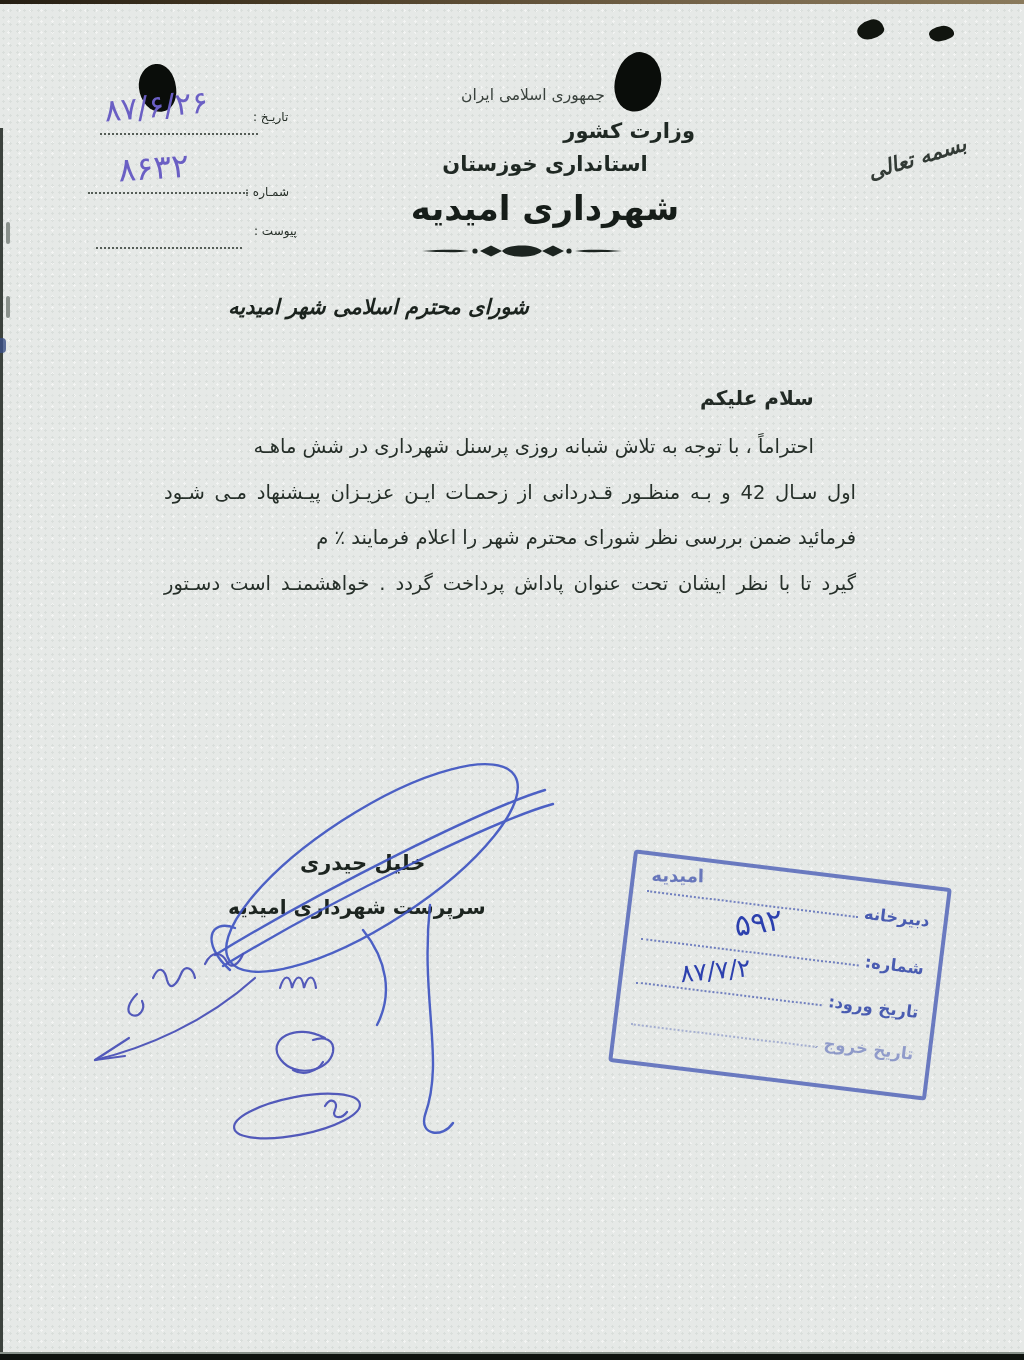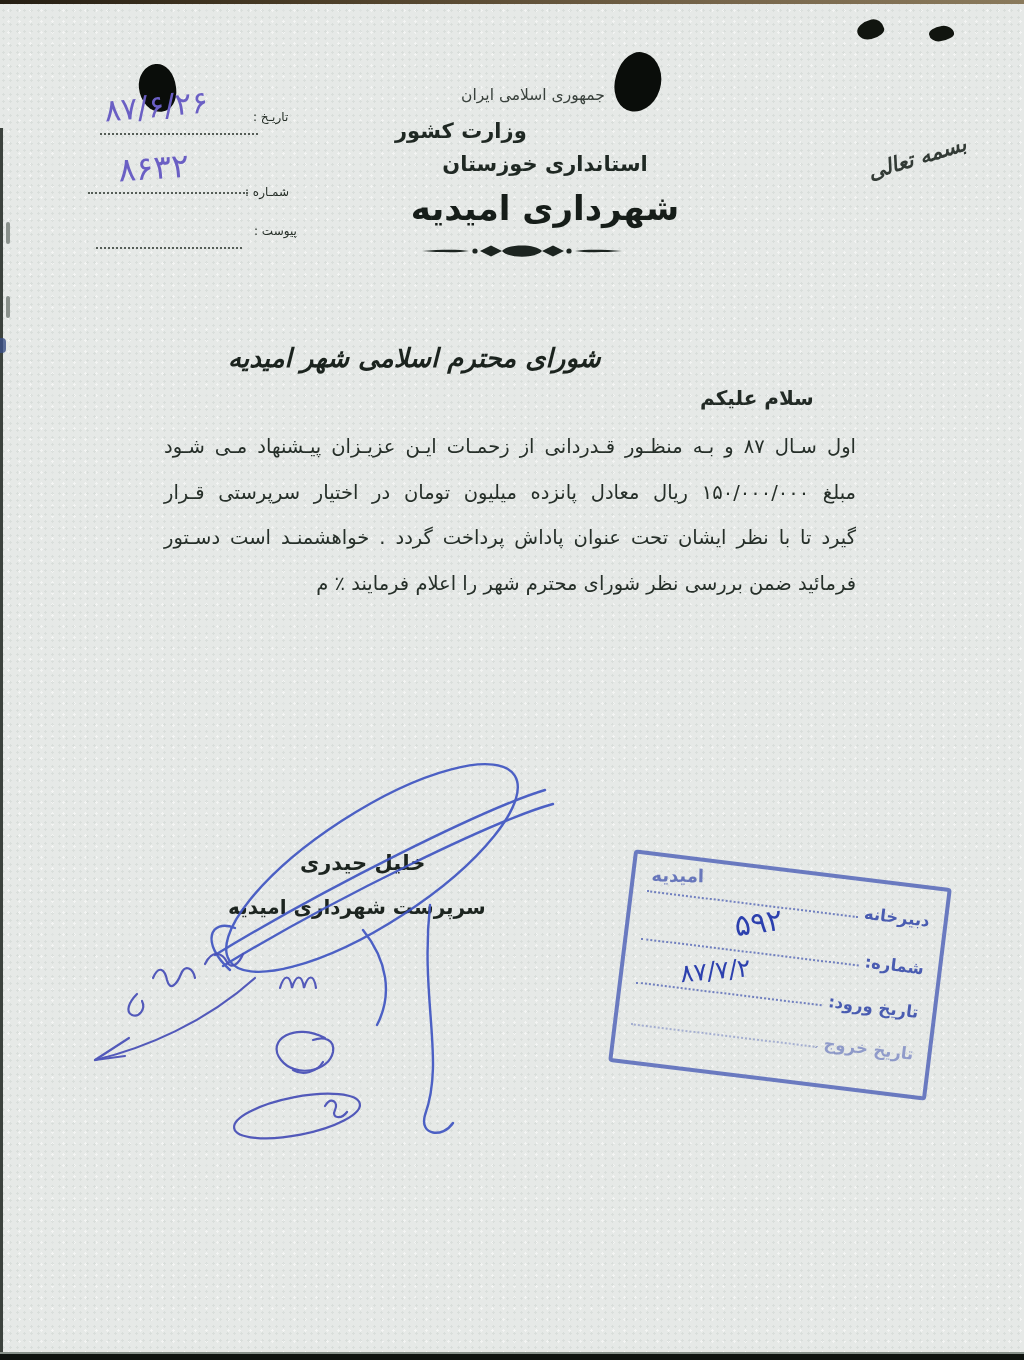--- a/index.html
+++ b/index.html
@@ -21,40 +21,40 @@
   .edge-bottom{left:0;top:1352px;width:1024px;height:8px;background:#0e130f;border-top:2px solid #87918a;}
   .edge-dash{left:6px;width:4px;height:22px;background:#8a918c;border-radius:2px;}
   .edge-blue{left:0;top:338px;width:6px;height:15px;background:#3a4f86;border-radius:0 4px 4px 0;opacity:.8;}
   .smudge{background:#11150f;}
   .smudge-1{left:857px;top:20px;width:27px;height:19px;border-radius:62% 38% 55% 45%/50% 62% 38% 50%;transform:rotate(-14deg);}
   .smudge-2{left:929px;top:26px;width:25px;height:15px;border-radius:55% 45% 60% 40%/45% 60% 40% 55%;transform:rotate(-8deg);}
   .inkblob-header{left:615px;top:52px;width:46px;height:60px;background:#0a0d0a;border-radius:48% 52% 55% 45%/55% 48% 52% 45%;transform:rotate(9deg);}
   .inkblob-date{left:139px;top:64px;width:37px;height:48px;background:#0a0d0a;border-radius:52% 48% 44% 56%/47% 53% 45% 55%;transform:rotate(-6deg);}
   
   .lh-country{left:383px;top:86px;width:300px;text-align:center;font-size:15.5px;letter-spacing:.5px;color:#39413c;}
-  .lh-ministry{left:395px;top:119px;width:300px;text-align:left;font-size:21px;font-weight:bold;color:#1f2823;}
+  .lh-ministry{left:395px;top:119px;width:300px;text-align:right;font-size:21px;font-weight:bold;color:#1f2823;}
   .lh-gov{left:395px;top:152px;width:300px;text-align:center;font-size:21px;font-weight:bold;color:#1f2823;}
   .lh-city{left:370px;top:188px;width:350px;text-align:center;font-size:34px;font-weight:bold;color:#161d19;}
   .divider{left:422px;top:241px;}
   
   .meta-label{font-size:12px;color:#273029;white-space:nowrap;}
   .lbl-date{left:253px;top:110px;}
   .lbl-num{left:245px;top:185px;}
   .lbl-att{left:254px;top:224px;}
   .dotline{border-bottom:2px dotted #555d57;height:1px;}
   .dots-date{left:100px;top:132px;width:158px;}
   .dots-num{left:88px;top:191px;width:160px;}
   .dots-att{left:96px;top:246px;width:146px;}
   .hand{color:#6a5fc4;direction:ltr;white-space:nowrap;letter-spacing:2px;}
   .hand-date{left:104px;top:88px;font-size:31px;transform:rotate(-5deg);}
   .hand-num{left:118px;top:148px;font-size:33px;transform:rotate(-4deg);letter-spacing:4px;}
   
   .besmele{left:852px;top:146px;width:130px;font-size:21px;font-style:oblique;font-weight:bold;color:#333b36;transform:rotate(-17deg);text-align:center;}
   
-  .recipient{left:228px;top:295px;font-size:26px;font-weight:bold;font-style:italic;color:#1b231e;white-space:nowrap;margin-top:48px;}
+  .recipient{left:228px;top:295px;font-size:21px;font-weight:bold;font-style:italic;color:#1b231e;white-space:nowrap;}
   .greeting{left:700px;top:386px;font-size:20px;font-weight:bold;color:#222a25;white-space:nowrap;}
   .body-wrap{left:164px;top:424px;width:692px;font-size:19.5px;line-height:45.5px;color:#262f29;}
   .body-wrap .ln{height:45.5px;}
   .ln-first{text-align:right;padding-right:42px;}
   .ln-just{text-align:justify;text-align-last:justify;}
   .ln-last{text-align:right;}
   
   .sig-name{left:300px;top:851px;font-size:21px;font-weight:bold;color:#1d2520;white-space:nowrap;text-align:right;}
   .sig-title{left:228px;top:895px;font-size:20px;font-weight:bold;color:#1d2520;white-space:nowrap;}
   .sig-svg{left:25px;top:738px;pointer-events:none;}
@@ -110,24 +110,24 @@
   <div class="abs dotline dots-date"></div>
   <div class="abs hand hand-num">۸۶۳۲</div>
   <div class="abs meta-label lbl-num">شمـاره :</div>
   <div class="abs dotline dots-num"></div>
   <div class="abs meta-label lbl-att">پیوست :</div>
   <div class="abs dotline dots-att"></div>
 
   <div class="abs recipient">شورای محترم اسلامی شهر امیدیه</div>
   <div class="abs greeting">سلام علیکم</div>
   <div class="abs body-wrap">
-    <div class="ln ln-just">اول سـال ۸۷ و بـه منظـور قـدردانی از زحمـات ایـن عزیـزان پیـشنهاد مـی شـود</div>
-    <div class="ln ln-just">مبلغ ۱۵۰/۰۰۰/۰۰۰ ریال معادل پانزده میلیون تومان در اختیار سرپرستی قـرار</div>
+    <div class="ln ln-first">احتراماً ، با توجه به تلاش شبانه روزی پرسنل شهرداری در شش ماهـه</div>
+    <div class="ln ln-just">اول سـال 42 و بـه منظـور قـدردانی از زحمـات ایـن عزیـزان پیـشنهاد مـی شـود</div>
+    <div class="ln ln-last">فرمائید ضمن بررسی نظر شورای محترم شهر را اعلام فرمایند ٪ م</div>
     <div class="ln ln-just">گیرد تا با نظر ایشان تحت عنوان پاداش پرداخت گردد . خواهشمنـد است دسـتور</div>
-    <div class="ln ln-last">فرمائید ضمن بررسی نظر شورای محترم شهر را اعلام فرمایند ٪ م</div>
   </div>
 
   <div class="abs sig-name">خلیل حیدری</div>
   <div class="abs sig-title">سرپرست شهرداری امیدیه</div>
 
   <svg class="abs sig-svg" width="570" height="440" viewBox="0 0 570 440">
     <g fill="none" stroke="#3f55c2" stroke-width="2.4" stroke-linecap="round" opacity="0.92">
       <ellipse cx="347" cy="130" rx="170" ry="56" transform="rotate(-33 347 130)"></ellipse>
       <path d="M190 217 C 300 150, 460 70, 520 52"></path>
       <path d="M198 228 C 310 160, 470 82, 528 66"></path>

